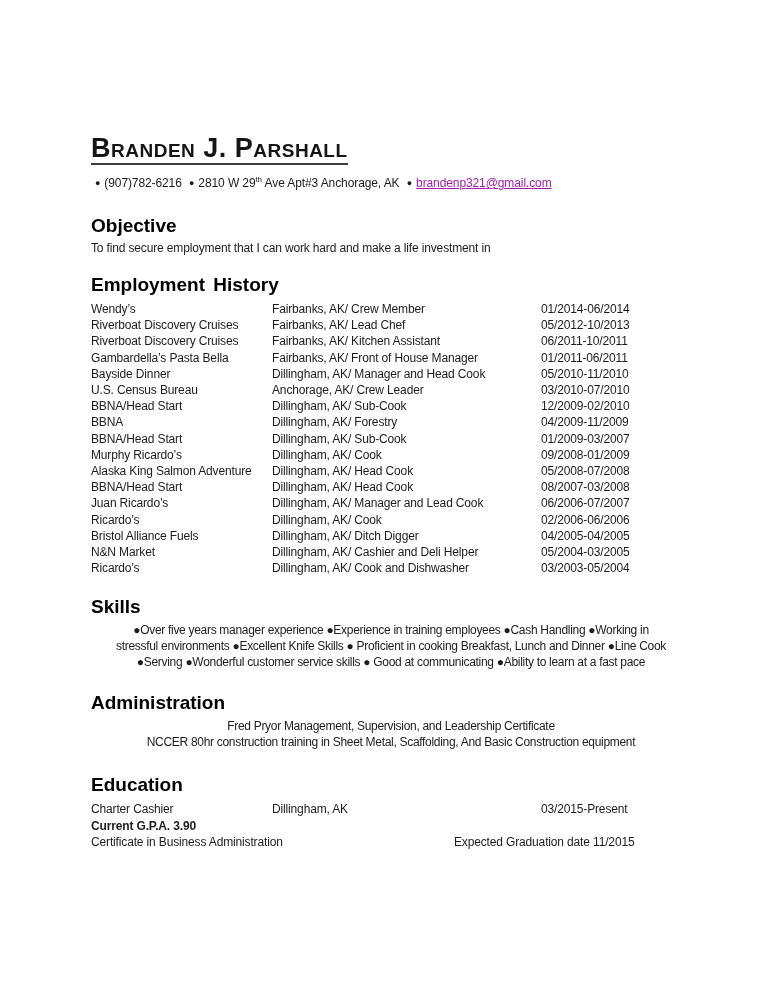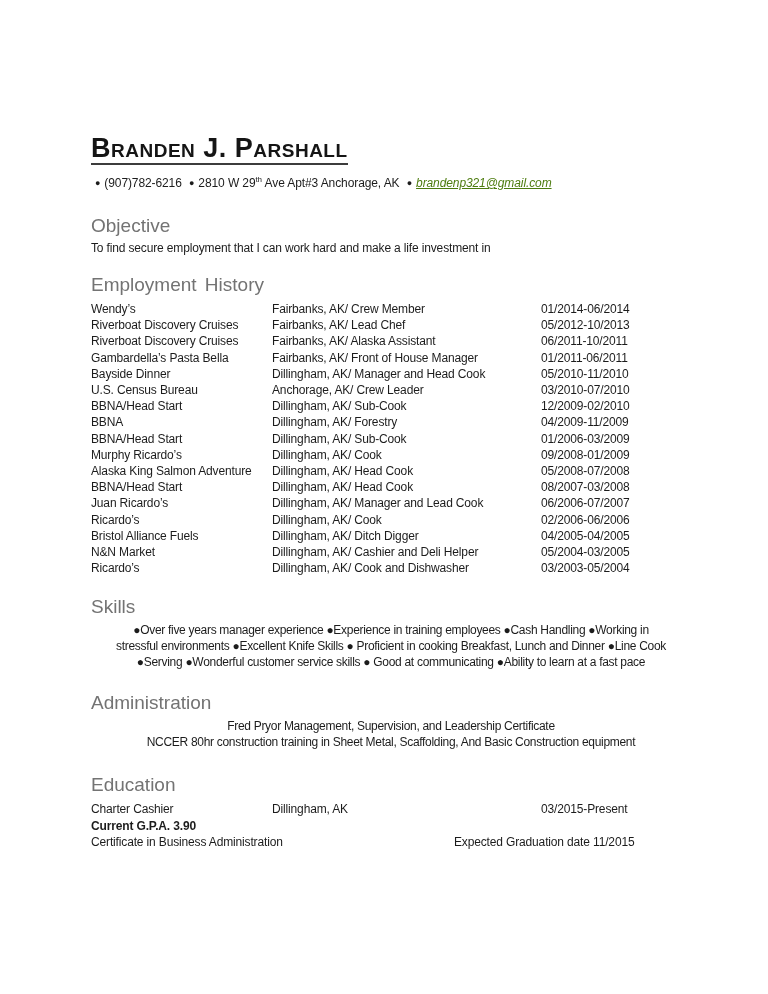--- a/index.html
+++ b/index.html
@@ -5,22 +5,22 @@
   html,body{margin:0;padding:0;background:#fff;}
   .page{position:relative;width:768px;height:994px;background:#fff;overflow:hidden;
         font-family:"Liberation Sans",sans-serif;color:#1c1c1c;}
   .content{position:absolute;left:91px;top:95px;width:600px;margin-top:40px;}
   .name{display:inline-block;font-size:27px;line-height:27px;font-weight:700;color:#151515;
         font-variant:small-caps;letter-spacing:.5px;border-bottom:2px solid #3c3c3c;
         padding-bottom:1px;margin:0;}
   .contact{margin-top:7px;font-size:12px;line-height:16px;letter-spacing:-.1px;color:#1c1c1c;}
   .contact .sep{font-size:9px;vertical-align:1px;padding:0 4px;}
   .contact sup{font-size:8px;}
-  .contact a{color:#4d7c0f;text-decoration:underline;font-style:italic;}
-  h2{font-size:19px;line-height:22px;font-weight:400;color:#737373;margin:0;word-spacing:3px;}
+  .contact a{color:#a21caf;text-decoration:underline;}
+  h2{font-size:19px;line-height:22px;font-weight:700;color:#000000;margin:0;word-spacing:3px;}
   .sec-objective{margin-top:24px;}
   .sec-employment{margin-top:18px;}
   .sec-skills{margin-top:20px;}
   .sec-certification{margin-top:22px;}
   .sec-education{margin-top:24px;}
   .body-text{font-size:12px;line-height:15px;letter-spacing:-.15px;margin-top:4px;}
   .table{margin-top:5px;}
   .row{display:flex;font-size:12px;line-height:16.2px;letter-spacing:-.15px;white-space:nowrap;}
   .c1{width:181px;flex:0 0 181px;}
   .c2{width:269px;flex:0 0 269px;}
@@ -63,21 +63,21 @@
           </div>
 
           <div class="row">
             <span class="c1">Riverboat Discovery Cruises</span>
             <span class="c2">Fairbanks, AK/ Lead Chef</span>
             <span class="c3">05/2012-10/2013</span>
           </div>
 
           <div class="row">
             <span class="c1">Riverboat Discovery Cruises</span>
-            <span class="c2">Fairbanks, AK/ Alaska Assistant</span>
+            <span class="c2">Fairbanks, AK/ Kitchen Assistant</span>
             <span class="c3">06/2011-10/2011</span>
           </div>
 
           <div class="row">
             <span class="c1">Gambardella’s Pasta Bella</span>
             <span class="c2">Fairbanks, AK/ Front of House Manager</span>
             <span class="c3">01/2011-06/2011</span>
           </div>
 
           <div class="row">
@@ -100,21 +100,21 @@
 
           <div class="row">
             <span class="c1">BBNA</span>
             <span class="c2">Dillingham, AK/ Forestry</span>
             <span class="c3">04/2009-11/2009</span>
           </div>
 
           <div class="row">
             <span class="c1">BBNA/Head Start</span>
             <span class="c2">Dillingham, AK/ Sub-Cook</span>
-            <span class="c3">01/2006-03/2009</span>
+            <span class="c3">01/2009-03/2007</span>
           </div>
 
           <div class="row">
             <span class="c1">Murphy Ricardo’s</span>
             <span class="c2">Dillingham, AK/ Cook</span>
             <span class="c3">09/2008-01/2009</span>
           </div>
 
           <div class="row">
             <span class="c1">Alaska King Salmon Adventure</span>

